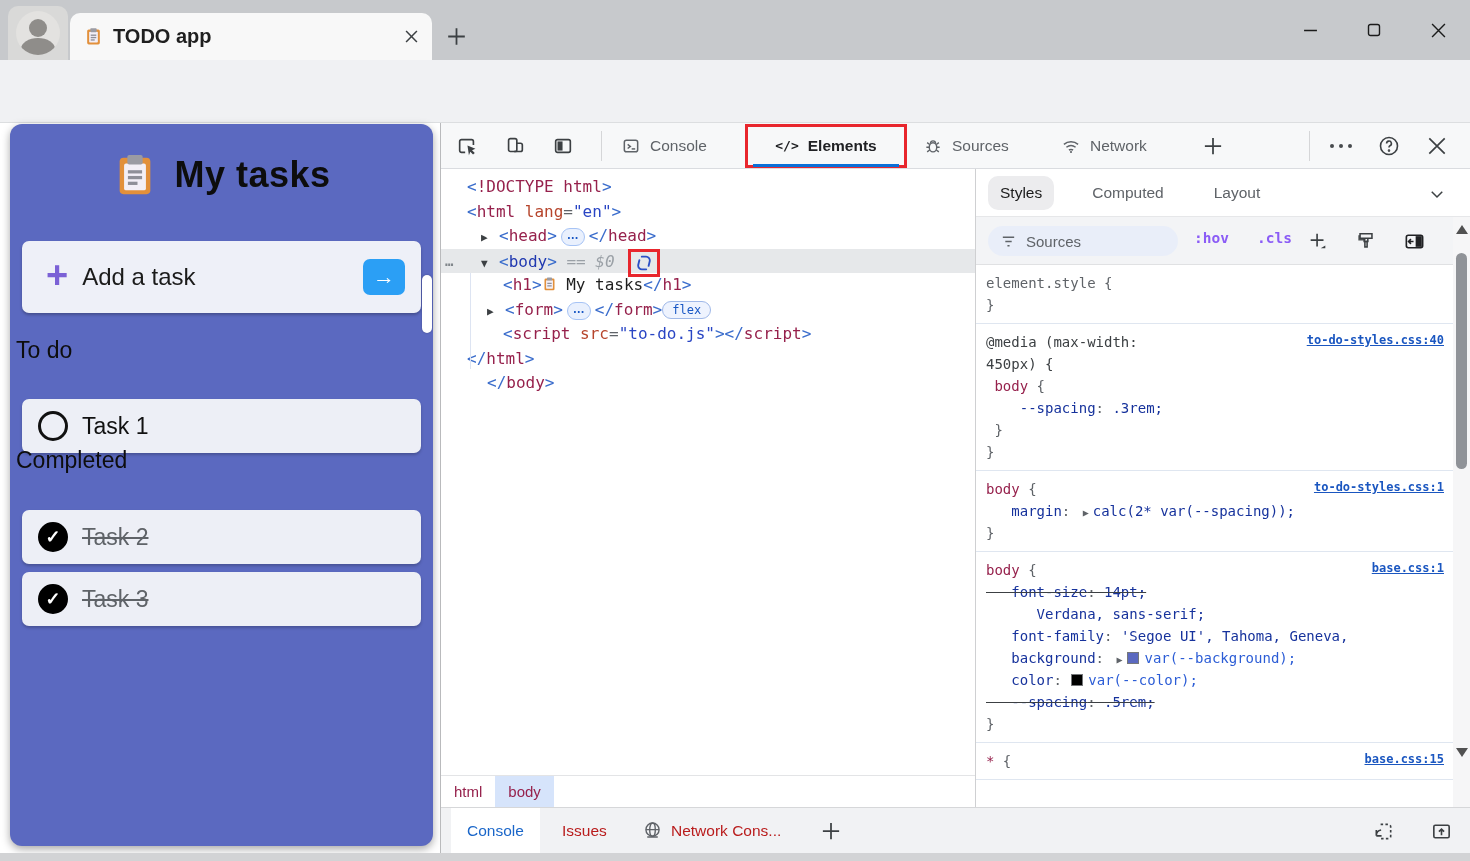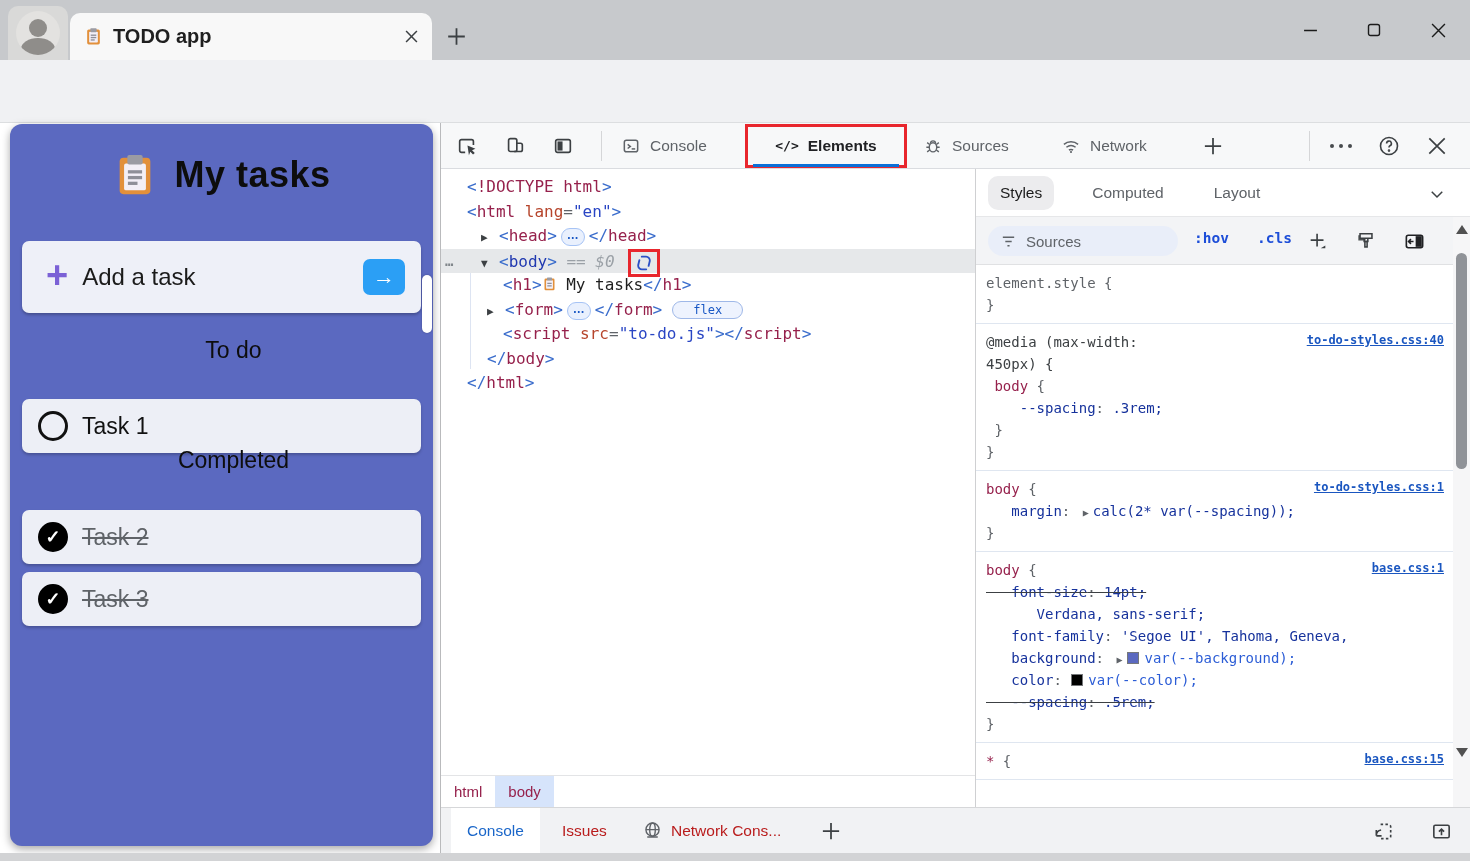--- a/index.html
+++ b/index.html
@@ -29,21 +29,21 @@
 
   
   .page { position:absolute; left:0; top:123px; width:440px; height:730px; background:#fff; }
   .app-panel { position:absolute; left:10px; top:1px; width:423px; height:722px; background:#5b69c0; border-radius:12px; box-shadow:0 3px 8px rgba(0,0,0,.35); }
   .app-header { position:absolute; left:0; top:28px; width:100%; display:flex; align-items:center; justify-content:center; gap:16px; }
   .app-title { font-size:36px; font-weight:bold; color:#0d0d0d; letter-spacing:.5px; }
   .add-row { position:absolute; left:12px; top:117px; width:399px; height:72px; background:#eef0f8; border-radius:7px; display:flex; align-items:center; padding:0 16px; box-shadow:0 2px 3px rgba(0,0,0,.25); }
   .add-plus { color:#7b61d6; font-size:38px; font-weight:bold; line-height:30px; margin:0 14px 4px 8px; }
   .add-label { font-size:24px; color:#1b1b1b; flex:1; }
   .go-btn { width:42px; height:36px; background:#2b9ff5; border-radius:7px; display:flex; align-items:center; justify-content:center; color:#fff; font-size:22px; font-weight:bold; }
-  .sec-heading { position:absolute; left:12px; width:100%; text-align:center; font-size:23px; color:#0d0d0d; font-weight:500; }
+  .sec-heading { position:absolute; left:6px; width:100%; text-align:left; font-size:23px; color:#0d0d0d; font-weight:500; }
   .task-list { position:absolute; left:12px; width:399px; display:flex; flex-direction:column; gap:8px;margin-top:22px; }
   .task-row { height:54px; background:#edeff6; border-radius:7px; display:flex; align-items:center; padding:0 16px; box-shadow:0 2px 3px rgba(0,0,0,.22); }
   .cb { width:30px; height:30px; border-radius:50%; border:3px solid #111; background:transparent; margin-right:14px; flex:none; display:flex; align-items:center; justify-content:center; }
   .cb.done { background:#000; border-color:#000; color:#fff; font-size:18px; font-weight:bold; }
   .task-label { font-size:23px; color:#111; }
   .task-row.done .task-label { color:#5f6368; text-decoration:line-through; }
   .page-scroll { position:absolute; left:422px; top:152px; width:10px; height:58px; background:#fff; border-radius:5px; box-shadow:0 0 2px rgba(0,0,0,.3); }
 
   
   .devtools { position:absolute; left:440px; top:123px; width:1030px; height:730px; background:#fff; border-left:1px solid #b9babc; }
@@ -63,35 +63,35 @@
   .dom-lines { position:absolute; left:0; top:6px; width:100%; font-family:"DejaVu Sans Mono", monospace; font-size:16px; }
   .dom-row { position:relative; height:24.5px; line-height:24.5px; white-space:pre; }
   .dom-row.selected { background:#e6e8ea; }
   .dom-row .gutter { position:absolute; left:4px; top:0; color:#80868b; font-weight:bold; letter-spacing:1px; font-size:14px; }
   .dom-row .arr { display:inline-block; width:18px; color:#3c4043; font-size:11px; }
   .guide { position:absolute; left:29px; top:104px; width:1px; height:96px; background:#dde4f2; }
   .tk-pb{color:#3b6dcc} .tk-tg{color:#96214c} .tk-tgb{color:#2038b0} .tk-at{color:#b6452c}
   .tk-pu{color:#5f6368} .tk-st{color:#2945c4} .tk-tx{color:#1f1f1f} .tk-df{color:#1f1f1f}
   .tk-eq{color:#9aa0a6; font-style:italic}
   .pill-ellipsis { display:inline-block; color:#1857c4; background:#e9f0fd; border:1px solid #a6c3f5; border-radius:9px; font-size:12px; font-weight:bold; line-height:13px; padding:0 5px 3px; margin:0 4px; vertical-align:2px; font-family:"Liberation Sans",sans-serif; }
-  .badge-flex { display:inline-block; color:#1857c4; background:#eef3fe; border:1px solid #9fb8e8; border-radius:10px; font-size:12px; line-height:16px; padding:0 20px; margin-left:10px; vertical-align:1px; }
+  .badge-flex { display:inline-block; color:#1857c4; background:#eef3fe; border:1px solid #9fb8e8; border-radius:10px; font-size:12px; line-height:16px; padding:0 9px; vertical-align:1px; }
   .red-box-inline { display:inline-flex; border:3px solid #e8262d; padding:1px 3px; margin-left:4px; vertical-align:-6px; background:#fff0; }
   .breadcrumb { position:absolute; left:0; bottom:0; width:100%; height:32px; background:#fff; border-top:1px solid #e3e4e6; display:flex; align-items:stretch; font-size:15px; }
   .crumb { display:flex; align-items:center; padding:0 13px; color:#96214c; }
   .crumb.sel { background:#d6e4fb; }
 
   
   .styles-pane { position:absolute; left:535px; top:0; right:0; height:100%; background:#fff; }
   .sp-header { position:absolute; left:0; top:0; width:100%; height:48px; background:#fff; border-bottom:1px solid #e6e7e9; display:flex; align-items:center; padding:0 12px; gap:26px; }
   .sp-tab { font-size:15.5px; color:#5f6368; padding:8px 12px; border-radius:10px; }
   .sp-tab.active { background:#ececee; color:#1b1b1b; }
   .sp-chevron { position:absolute; right:24px; top:16px; }
   .filter-bar { position:absolute; left:0; top:48px; width:100%; height:48px; background:#f3f4f6; border-bottom:1px solid #e0e1e3; }
   .filter-pill { position:absolute; left:12px; top:9px; width:190px; height:30px; border-radius:15px; background:#e9eef9; display:flex; align-items:center; padding:0 12px; gap:9px; color:#5f6368; font-size:15px; }
-  .hovcls { position:absolute; top:13px; font-family:"DejaVu Sans Mono", monospace; font-size:14.5px; font-weight:bold; color:#1d4ed8; }
+  .hovcls { position:absolute; top:13px; font-family:"DejaVu Sans Mono", monospace; font-size:14.5px; font-weight:bold; color:#8b5cf6; }
   .fb-ic { position:absolute; top:12px; width:24px; height:24px; display:flex; align-items:center; justify-content:center; }
   .sp-scroll { position:absolute; right:0; top:48px; width:17px; bottom:0; background:#f6f6f7; }
   .sp-up { position:absolute; left:3px; top:8px; width:0; height:0; border-left:6px solid transparent; border-right:6px solid transparent; border-bottom:9px solid #515151; }
   .sp-down { position:absolute; left:3px; bottom:50px; width:0; height:0; border-left:6px solid transparent; border-right:6px solid transparent; border-top:9px solid #515151; }
   .sp-thumb { position:absolute; left:3px; top:36px; width:11px; height:216px; background:#909398; border-radius:6px; }
   .styles-content { position:absolute; left:0; top:96px; right:17px; bottom:0; overflow:hidden; font-family:"DejaVu Sans Mono", monospace; font-size:14px; }
   .css-sec { position:relative; border-bottom:1px solid #dfe6f0; padding:7px 0 7px 10px; }
   .css-line { height:22px; line-height:22px; white-space:pre; }
   .css-line.strike { text-decoration:line-through; text-decoration-color:#3c4043; }
   .tk-se{color:#96214c} .tk-pr{color:#16329c} .tk-va{color:#16329c} .tk-lk{color:#2c5dd6} .tk-md{color:#3c4043}
@@ -354,22 +354,22 @@
               </svg></span></div>
           <div class="dom-row" style="padding-left: 62px;"><span class="tk-pb">&lt;</span><span class="tk-tg">h1</span><span class="tk-pb">&gt;</span><span><svg width="15" height="16" viewBox="0 0 24 24" style="display:inline;vertical-align:-2px">
                 <rect x="4" y="3" width="16" height="19" rx="2" fill="#e2903b"></rect>
                 <rect x="6.5" y="6" width="11" height="13.5" rx="1" fill="#f3eff7"></rect>
                 <rect x="8" y="1.5" width="8" height="5" rx="1" fill="#9b9ba3"></rect>
                 <rect x="8.5" y="10" width="7" height="2" fill="#8f8f98"></rect>
                 <rect x="8.5" y="14" width="7" height="2" fill="#8f8f98"></rect>
               </svg></span><span class="tk-tx"> My tasks</span><span class="tk-pb">&lt;/</span><span class="tk-tg">h1</span><span class="tk-pb">&gt;</span></div>
           <div class="dom-row" style="padding-left: 46px;"><span class="arr">▶</span><span class="tk-pb">&lt;</span><span class="tk-tg">form</span><span class="tk-pb">&gt;</span><span class="pill-ellipsis">…</span><span class="tk-pb">&lt;/</span><span class="tk-tg">form</span><span class="tk-pb">&gt;</span><span class="badge-flex">flex</span></div>
           <div class="dom-row" style="padding-left: 62px;"><span class="tk-pb">&lt;</span><span class="tk-tg">script</span><span class="tk-df"> </span><span class="tk-at">src</span><span class="tk-pu">=</span><span class="tk-st">"to-do.js"</span><span class="tk-pb">&gt;</span><span class="tk-pb">&lt;/</span><span class="tk-tg">script</span><span class="tk-pb">&gt;</span></div>
+          <div class="dom-row" style="padding-left: 26px;"><span class="tk-pb">&lt;/</span><span class="tk-tg">html</span><span class="tk-pb">&gt;</span></div>
           <div class="dom-row" style="padding-left: 46px;"><span class="tk-pb">&lt;/</span><span class="tk-tg">body</span><span class="tk-pb">&gt;</span></div>
-          <div class="dom-row" style="padding-left: 26px;"><span class="tk-pb">&lt;/</span><span class="tk-tg">html</span><span class="tk-pb">&gt;</span></div>
         </div>
       <div class="guide"></div>
       <div class="breadcrumb">
         <span class="crumb">html</span>
         <span class="crumb sel">body</span>
       </div>
     </div>
 
     <div class="styles-pane">
       <div class="sp-header">

